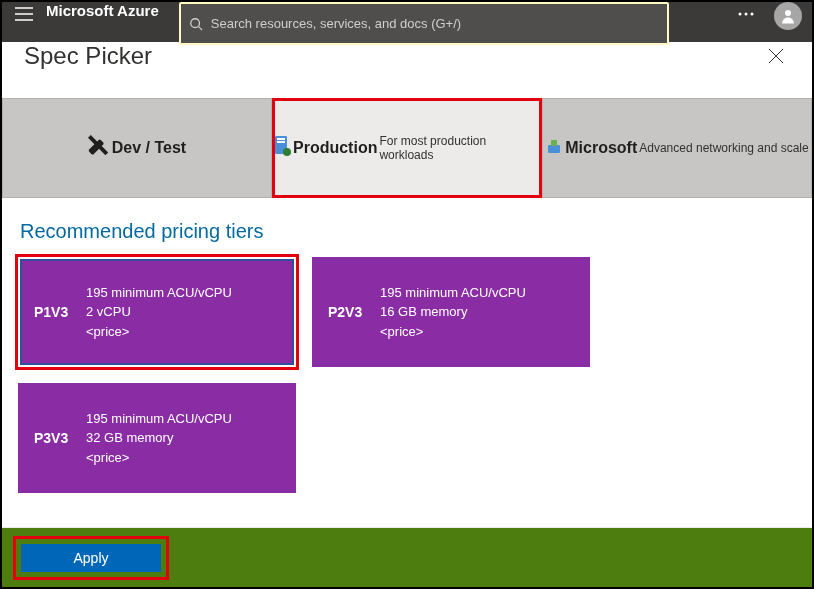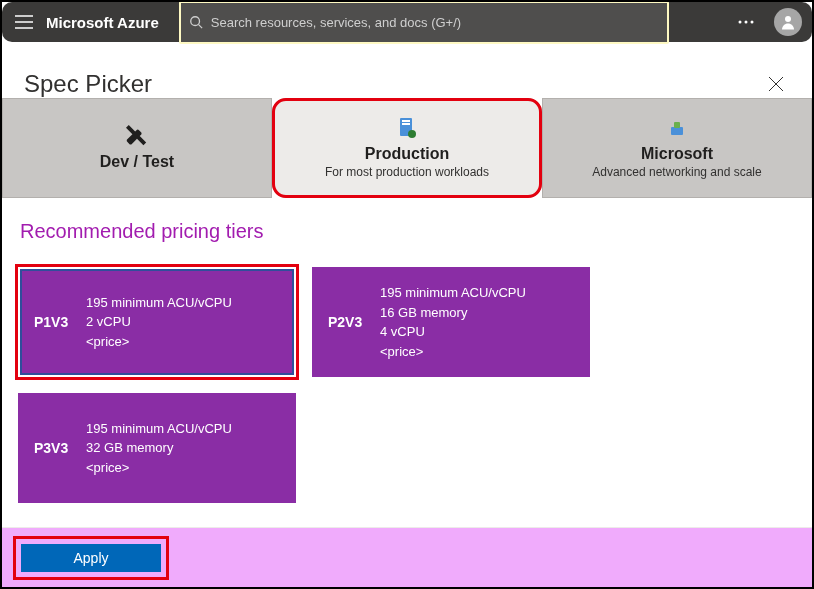--- a/index.html
+++ b/index.html
@@ -1,66 +1,66 @@
 <!DOCTYPE html>
 <html><head>
 <meta charset="utf-8">
 <style>
   * { box-sizing: border-box; margin: 0; padding: 0; }
   html, body { width: 814px; height: 589px; font-family: "Segoe UI", Arial, sans-serif; background: #fff; overflow: hidden; }
   body { border: 2px solid #000; }
 
   
-  .topbar { height: 40px; background: #3b3a39; display: flex; align-items: center; padding: 0 10px; color: #fff; gap: 10px; border-radius: 10px; }
+  .topbar { height: 40px; background: #3b3a39; display: flex; padding: 0 10px; color: #fff; gap: 10px; }
   .hamburger { width: 24px; height: 24px; display:flex; align-items:center; justify-content:center; cursor:pointer; }
   .hamburger svg { stroke: #fff; }
   .logo { font-size: 15px; font-weight: 600; white-space: nowrap; }
   .search { flex: 0 0 490px; height: 43px; background: #4f4e4d; border: 2px solid #fef9c3; border-radius: 2px; display:flex; align-items:center; padding: 0 8px; gap: 8px; margin-left: 10px; }
   .search input { flex:1; background: transparent; border: none; outline: none; color: #fff; font-size: 13px; }
   .search input::placeholder { color: #cfcfcf; }
   .search svg { stroke:#cfcfcf; }
   .spacer { flex:1; }
   .dots { width:24px; height:24px; display:flex; align-items:center; justify-content:center; cursor:pointer; }
   .avatar { width:28px; height:28px; border-radius:50%; background:#a6a6a6; display:flex; align-items:center; justify-content:center; margin-left:6px; }
   .avatar svg { fill:#fff; }
 
   
-  .titlerow { height:56px; display:flex; align-items:flex-end; justify-content:space-between; padding: 0 22px; }
+  .titlerow { height:56px; display:flex; align-items:flex-start; justify-content:space-between; padding: 0 22px; }
   .title { font-size: 24px; font-weight: 400; color:#323130; }
   .close { width:28px; height:28px; display:flex; align-items:center; justify-content:center; cursor:pointer; }
   .close svg { stroke:#323130; }
 
   
   .scroll { height: calc(100% - 40px - 56px - 60px); overflow-y: scroll; position: relative; background:#fff; }
   .scroll::-webkit-scrollbar { width: 16px; }
   .scroll::-webkit-scrollbar-track { background: #f3f2f1; }
   .scroll::-webkit-scrollbar-thumb { background: #c8c6c4; }
   .scrollpad { height: 900px; }
 
   
   .tabs { display:flex; height:100px; }
-  .tab { flex:1; background:#c8c6c4; border:1px solid #b3b0ad; display:flex; flex-direction:column; align-items:center; justify-content:center; gap:2px; cursor:pointer; }
+  .tab { flex:1; background:#c8c6c4; border:1px solid #b3b0ad; display:flex; align-items:center; justify-content:center; gap:2px; cursor:pointer; }
   .tab.active { background:#edebe9; border:1px solid #b3b0ad; }
   .tab .icon { height:22px; display:flex; align-items:center; justify-content:center; margin-bottom:4px; }
   .tab-title { font-size:16px; font-weight:600; color:#201f1e; }
   .tab-sub { font-size:12px; color:#323130; }
-  .tab.highlight { outline: 3px solid #e3000f; outline-offset: -3px; border-radius: 14px; }
+  .tab.highlight { outline: 3px solid #e3000f; outline-offset: -3px; }
 
   
-  .section-h { font-size:20px; font-weight:400; color:#a21caf; margin: 22px 0 24px 18px; }
+  .section-h { font-size:20px; font-weight:400; color:#0369a1; margin: 22px 0 14px 18px; }
 
   
   .tiers { display:flex; flex-wrap:wrap; gap:16px; padding: 0 16px; }
   .tier { width:278px; height:110px; background:#8a2da5; color:#fff; display:flex; align-items:center; padding: 12px 16px; cursor:pointer; }
   .tier.selected { outline:3px solid #e3000f; outline-offset:0; box-shadow: inset 0 0 0 2px #fff, inset 0 0 0 4px #304e9b; }
   .tier-name { font-weight:700; font-size:14px; width:52px; }
   .tier-specs { font-size:13px; line-height:1.5; }
 
   
-  .footer { height:60px; border-top:1px solid #edebe9; display:flex; align-items:center; padding-left:14px; background:#f0abfc; position:relative; }
+  .footer { height:60px; border-top:1px solid #edebe9; display:flex; align-items:center; padding-left:14px; background:#4d7c0f; position:relative; }
   .apply-wrap { outline:3px solid #e3000f; padding:5px; }
   .apply { width:140px; height:28px; background:#0067b8; color:#fff; border:none; font-size:14px; cursor:pointer; }
 </style>
 </head>
 <body>
 
 <div class="topbar">
   <div class="hamburger">
     <svg width="18" height="14" viewBox="0 0 18 14" fill="none" stroke-width="1.5">
         <line x1="0" y1="1" x2="18" y2="1"></line>
@@ -147,21 +147,20 @@
           <div>195 minimum ACU/vCPU</div>
           <div>2 vCPU</div>
           <div>&lt;price&gt;</div>
         </div>
       </div>
       <div class="tier">
         <div class="tier-name">P2V3</div>
         <div class="tier-specs">
           <div>195 minimum ACU/vCPU</div>
           <div>16 GB memory</div>
-          <div>4 vCPU</div>
           <div>&lt;price&gt;</div>
         </div>
       </div>
       <div class="tier">
         <div class="tier-name">P3V3</div>
         <div class="tier-specs">
           <div>195 minimum ACU/vCPU</div>
           <div>32 GB memory</div>
           <div>&lt;price&gt;</div>
         </div>

